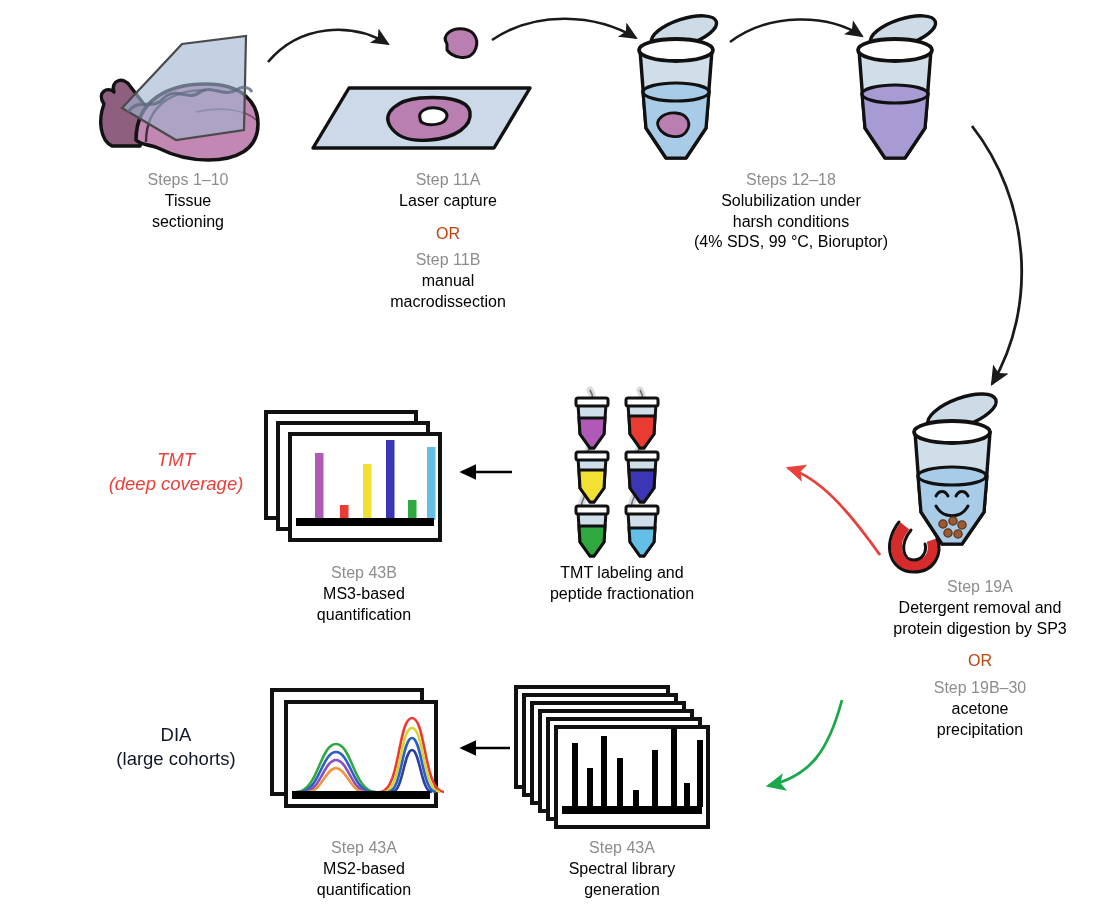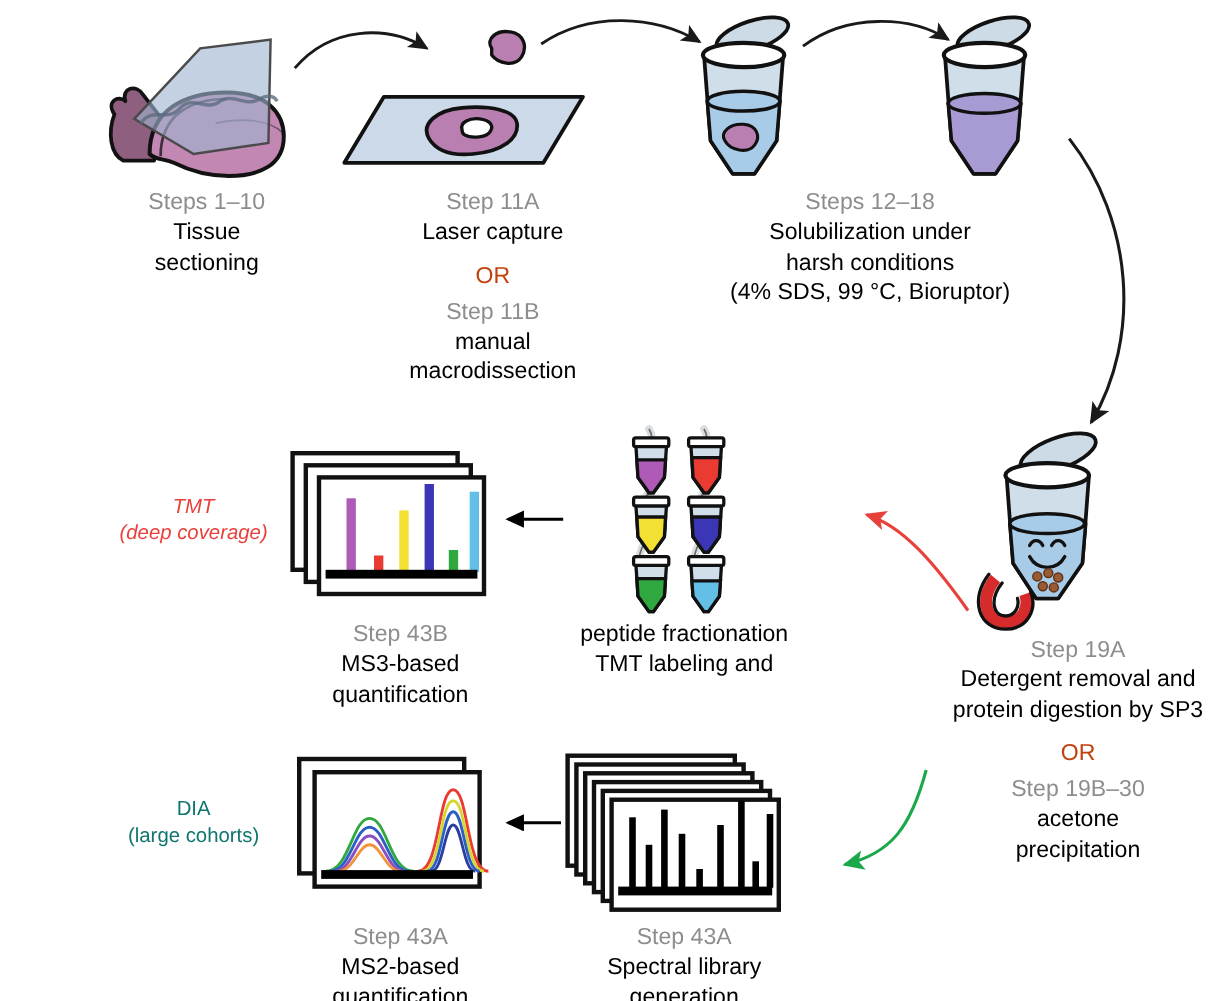--- a/index.html
+++ b/index.html
@@ -23,21 +23,21 @@
     left: 0;
     top: 0;
     width: 1110px;
     height: 910px;
   }
   .caption {
     position: absolute;
     text-align: center;
     line-height: 1.30;
     color: #000000;
-    font-size: 21px;
+    font-size: 16px;
   }
   .caption .step {
     display: block;
     color: #8d8d8d;
   }
   .caption .body {
     display: block;
     color: #000000;
   }
   .caption .or {
@@ -47,21 +47,21 @@
   }
   .rowlabel {
     position: absolute;
     text-align: center;
     line-height: 1.30;
     font-size: 18.5px;
   }
   .rowlabel .t1 { display: block; }
   .rowlabel .t2 { display: block; }
   .tmt-color { color: #e8403a; }
-  .dia-color { color: #0f766e; }
+  .dia-color { color: #0f172a; }
 
   
   #cap-tissue      { left: 72px;  top: 170px; width: 232px; }
   #cap-lcm         { left: 322px; top: 170px; width: 252px; }
   #cap-solub       { left: 630px; top: 170px; width: 322px; }
   #cap-sp3         { left: 852px; top: 577px; width: 256px; }
   #cap-ms3         { left: 254px; top: 563px; width: 220px; }
   #cap-tmtlabel    { left: 500px; top: 563px; width: 244px; }
   #cap-ms2         { left: 254px; top: 838px; width: 220px; }
   #cap-speclib     { left: 500px; top: 838px; width: 244px; }
@@ -306,22 +306,22 @@
     <span class="body">precipitation</span>
   </div>
 
   <div class="caption" id="cap-ms3">
     <span class="step">Step 43B</span>
     <span class="body">MS3-based</span>
     <span class="body">quantification</span>
   </div>
 
   <div class="caption" id="cap-tmtlabel">
+    <span class="body">TMT labeling and</span>
     <span class="body">peptide fractionation</span>
-    <span class="body">TMT labeling and</span>
   </div>
 
   <div class="caption" id="cap-ms2">
     <span class="step">Step 43A</span>
     <span class="body">MS2-based</span>
     <span class="body">quantification</span>
   </div>
 
   <div class="caption" id="cap-speclib">
     <span class="step">Step 43A</span>

